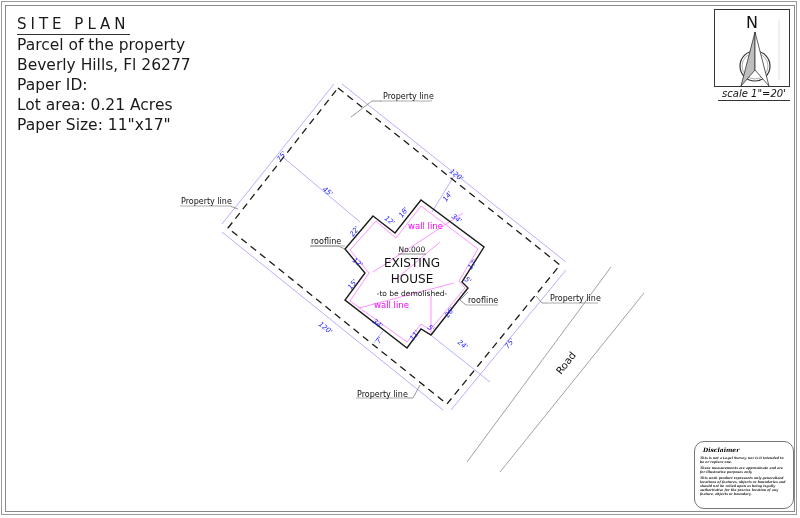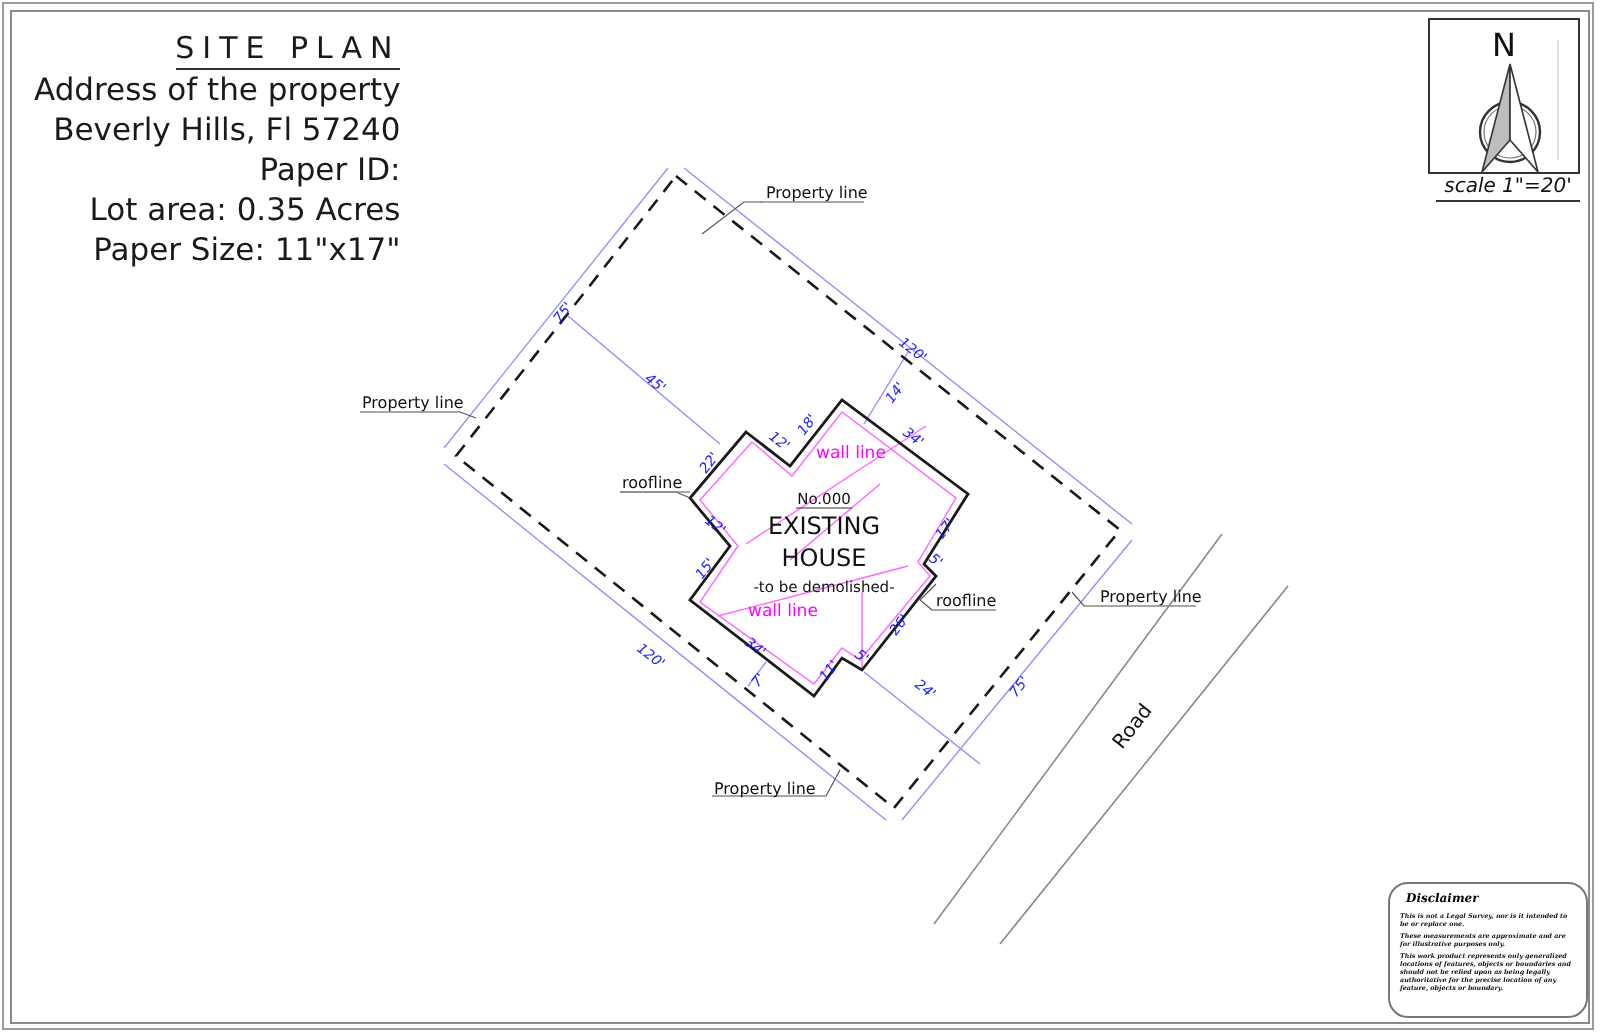--- a/index.html
+++ b/index.html
@@ -1,40 +1,40 @@
 <!DOCTYPE html>
 <html><head>
 <meta charset="utf-8">
 <style>
   html, body { margin: 0; padding: 0; background: #ffffff; }
   body { width: 800px; height: 518px; position: relative; overflow: hidden; font-family: "Liberation Sans", sans-serif; }
   .frame-outer { position: absolute; left: 1px; top: 1px; width: 796px; height: 514px; border: 1px solid #9a9a9a; box-sizing: border-box; }
   .frame-inner { position: absolute; left: 5px; top: 5px; width: 790px; height: 507px; border: 1px solid #8a8a8a; box-sizing: border-box; }
-  .title-block { position: absolute; left: 17px; top: 14px; color: #1a1a1a; font-family: "DejaVu Sans", sans-serif; text-align: right; }
+  .title-block { position: absolute; left: 17px; top: 14px; color: #1a1a1a; font-family: "DejaVu Sans", sans-serif; }
   .title-block .heading { font-size: 15px; letter-spacing: 4px; border-bottom: 1px solid #333; display: inline-block; padding-bottom: 0px; line-height: 19px; }
   .title-block .line { font-size: 15.5px; line-height: 20px; }
   svg.plan { position: absolute; left: 0; top: 0; }
   .north-box { position: absolute; left: 714px; top: 9px; width: 76px; height: 78px; border: 1px solid #333; box-sizing: border-box; background: #fff; }
   .scale-label { position: absolute; left: 718px; top: 88px; width: 72px; font-size: 10px; font-style: italic; text-align: center; color: #111; border-bottom: 1px solid #333; line-height: 12px; font-family: "DejaVu Sans", sans-serif; }
   .disclaimer { position: absolute; left: 694px; top: 441px; width: 100px; height: 68px; border: 1px solid #777; border-radius: 10px; box-sizing: border-box; padding: 4px 5px; background: #fff; }
   .disclaimer .dtitle { font-family: "DejaVu Serif", serif; font-weight: bold; font-style: italic; font-size: 6px; margin-bottom: 3px; margin-left: 3px; }
   .disclaimer .dline { font-family: "DejaVu Serif", serif; font-weight: bold; font-style: italic; font-size: 3.2px; line-height: 4px; margin-bottom: 2px; color: #111; }
 </style>
 </head>
 <body>
 
 <div class="frame-outer"></div>
 <div class="frame-inner"></div>
 
 <div class="title-block">
   <div class="heading">SITE PLAN</div>
-  <div class="line">Address of the property</div>
-  <div class="line">Beverly Hills, Fl 57240</div>
+  <div class="line">Parcel of the property</div>
+  <div class="line">Beverly Hills, Fl 26277</div>
   <div class="line">Paper ID:</div>
-  <div class="line">Lot area: 0.35 Acres</div>
+  <div class="line">Lot area: 0.21 Acres</div>
   <div class="line">Paper Size: 11"x17"</div>
 </div>
 
 <svg class="plan" width="800" height="518" viewBox="0 0 800 518">
   <defs>
     <style>
       .dim { fill: #1a1aff; font-family: "DejaVu Sans", sans-serif; font-size: 7px; font-style: italic; }
       .lbl { fill: #111; font-family: "DejaVu Sans", sans-serif; font-size: 8px; }
       .wl  { fill: #ff00ff; font-family: "DejaVu Sans", sans-serif; font-size: 8.5px; }
       .dl  { stroke: #9090ff; stroke-width: 0.7; fill: none; }

